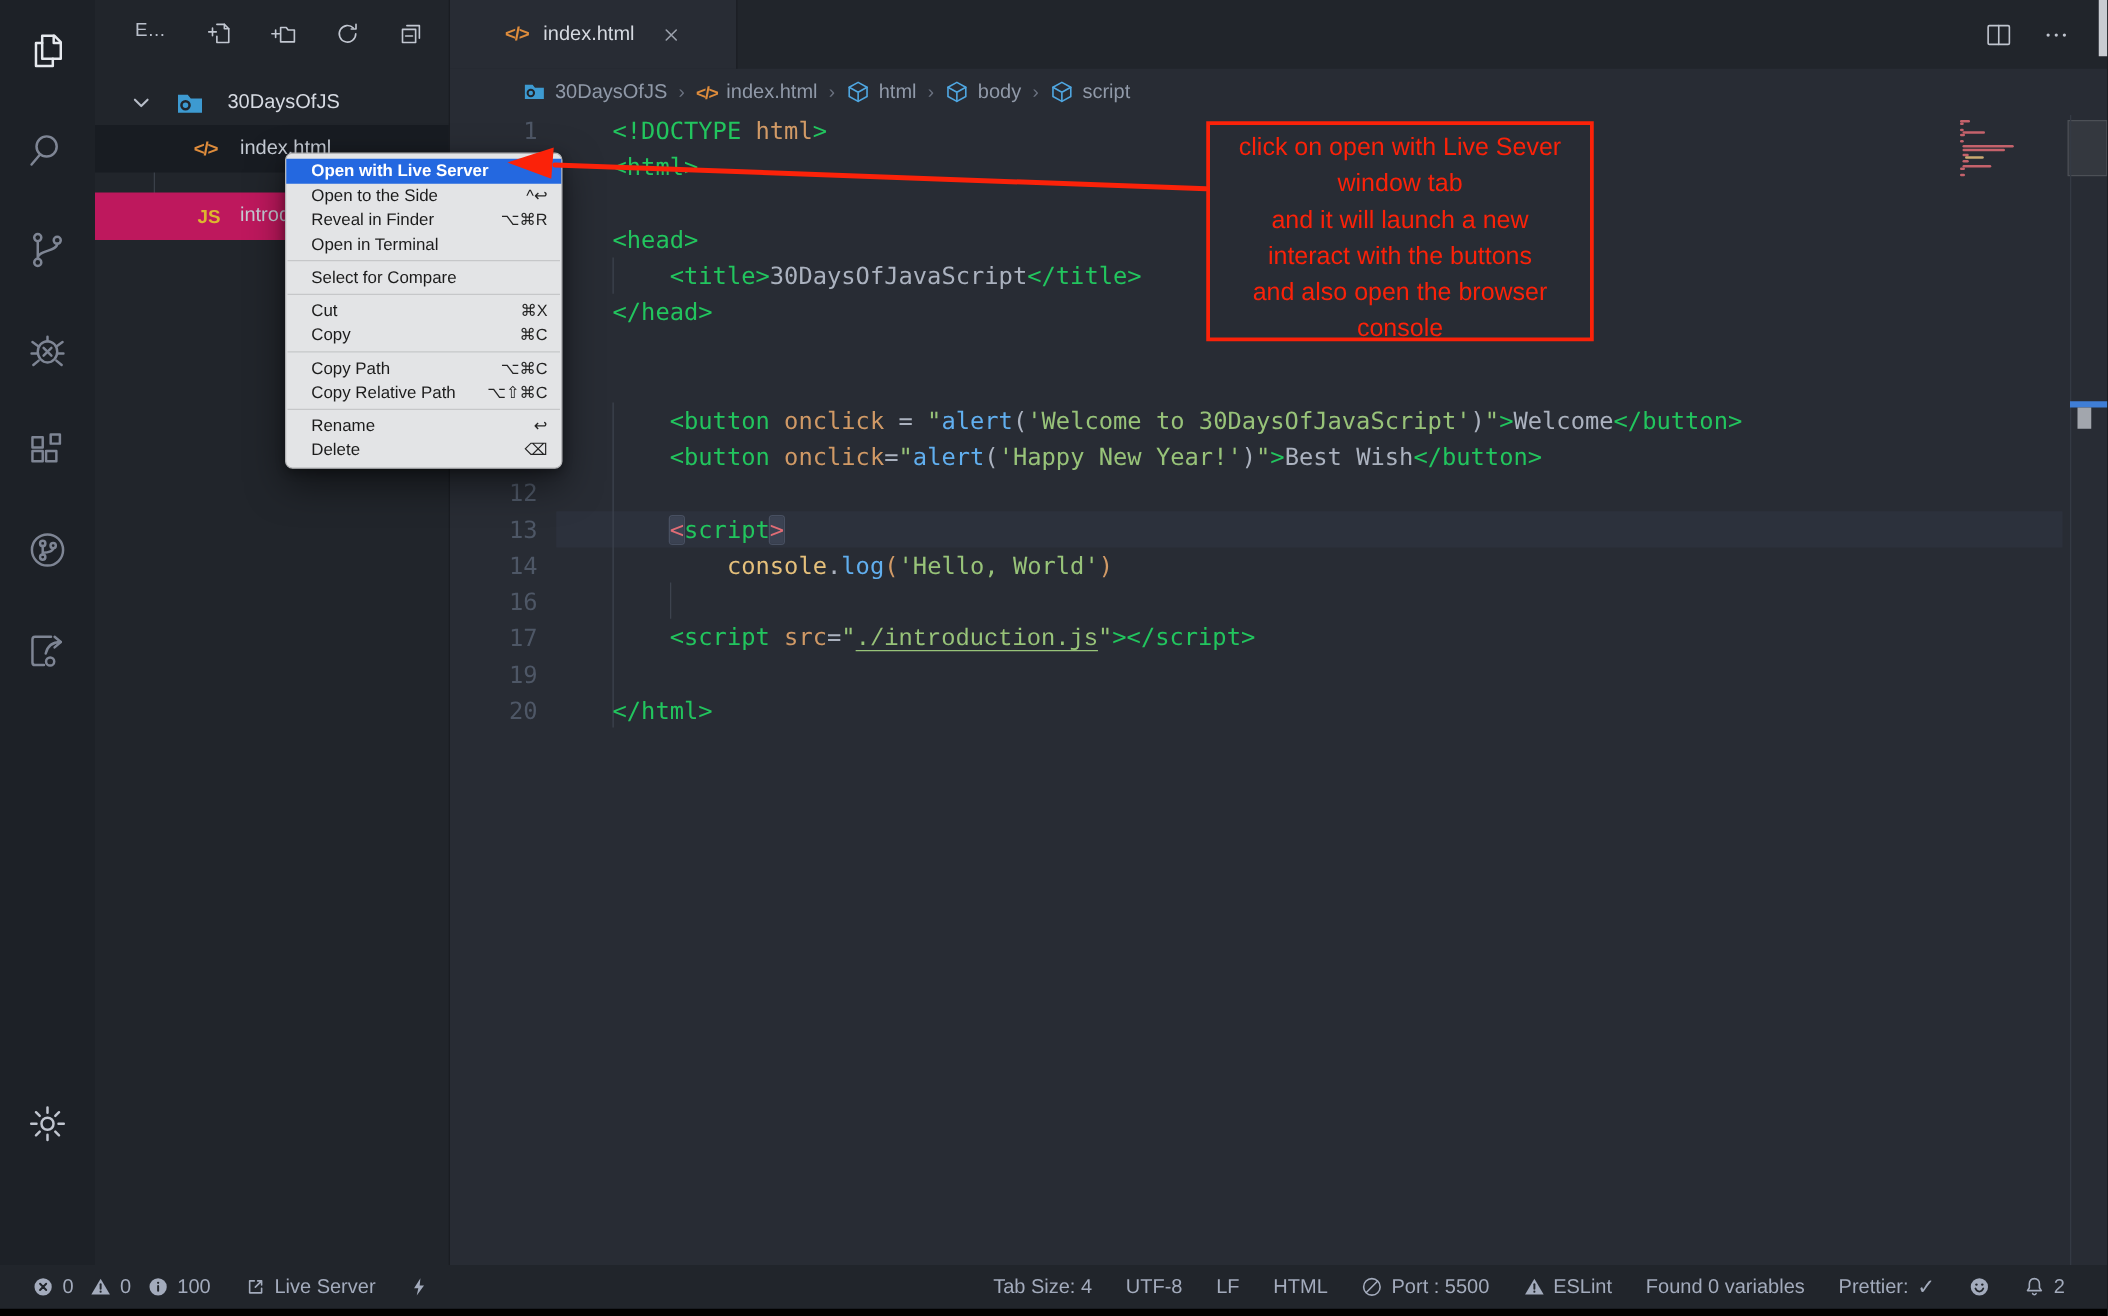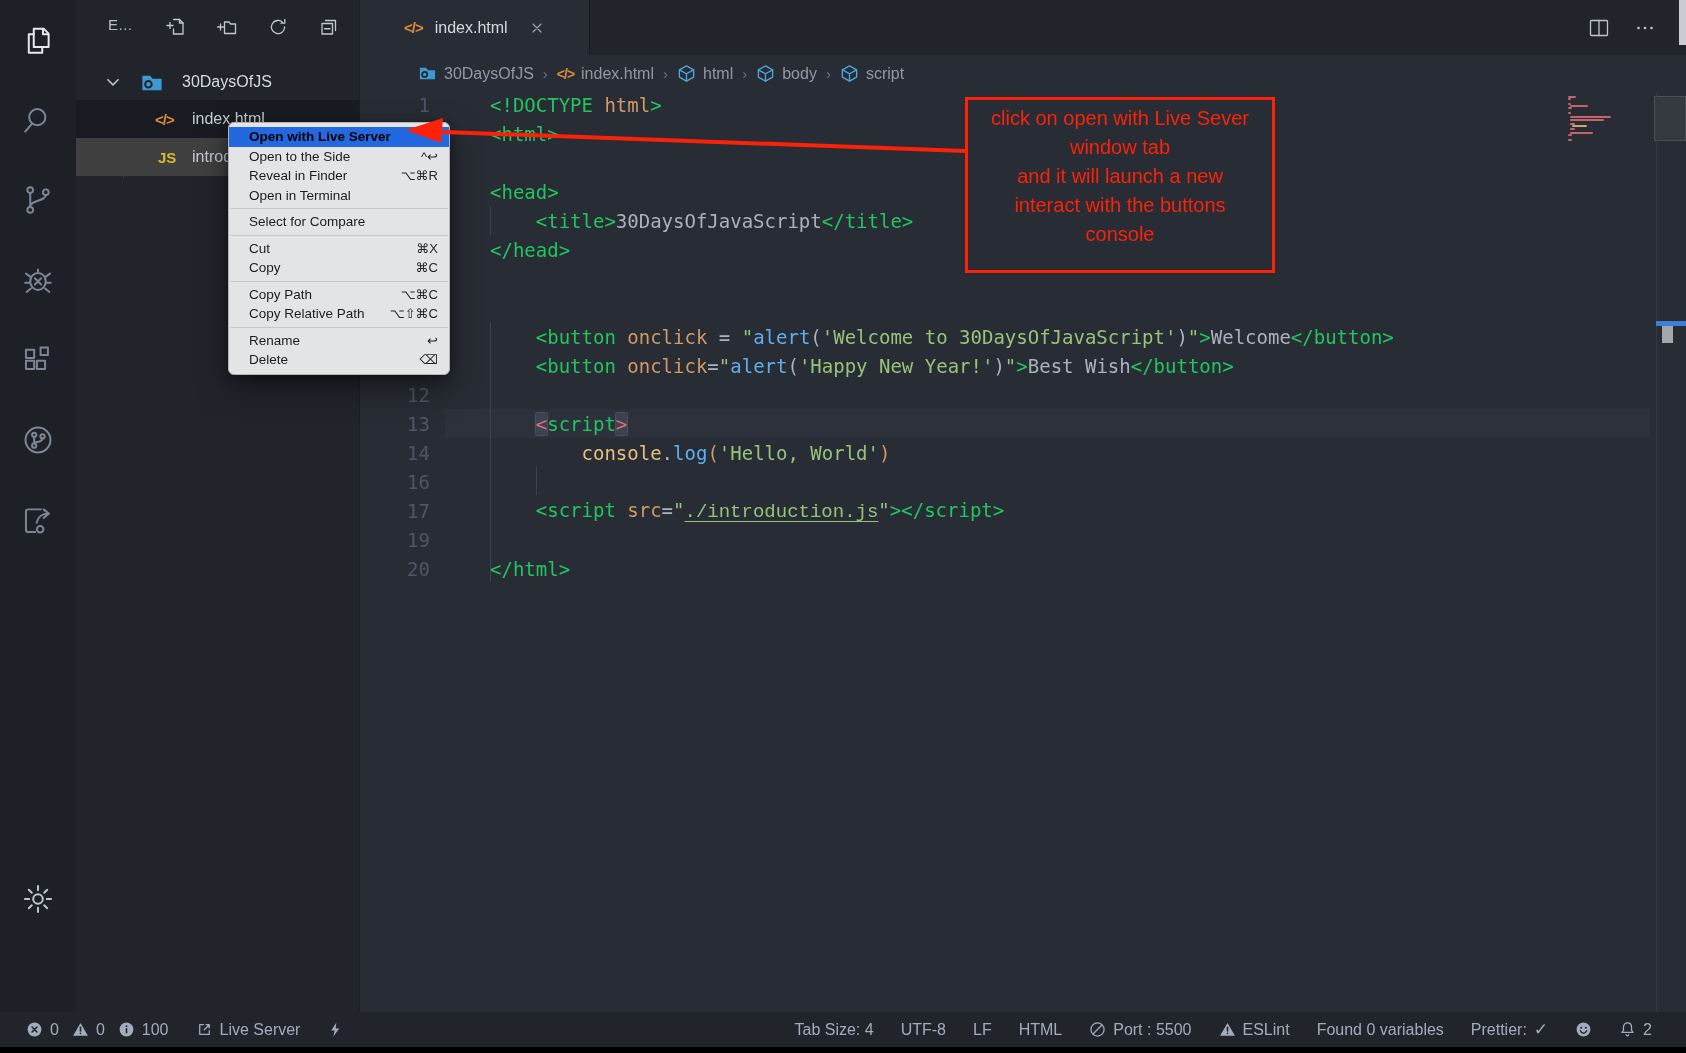--- a/index.html
+++ b/index.html
@@ -19,21 +19,21 @@
   .ab-item.bottom{margin-top:auto;margin-bottom:91px;color:#c0c5cf;}
 
   
   .sidebar{position:absolute;left:76px;top:0;width:284px;height:1012px;background:#21252b;border-right:1px solid #1a1d22;}
   .sb-title{position:absolute;left:32px;top:16px;font-size:15px;color:#b9bfca;letter-spacing:.5px;}
   .sb-action{position:absolute;top:15px;width:24px;height:24px;color:#c2c7d1;display:flex;align-items:center;justify-content:center;}
   .sb-action svg{width:22px;height:22px;stroke-width:1.3;}
   .tree-row{position:absolute;left:0;width:100%;display:flex;align-items:center;color:#c9ced8;font-size:16px;}
   .row-root{top:64px;height:36px;color:#d6dae2;}
   .row-f1{top:100px;height:38px;background:#181c22;}
-  .row-f2{top:138px;height:38px;background:#404040;}
+  .row-f2{top:154px;height:38px;background:#be185d;}
   .tree-guide{position:absolute;left:47px;top:100px;width:1px;height:78px;background:#3a4049;}
   .chev{position:absolute;left:28px;width:18px;height:18px;color:#b7bdc8;}
   .fold-ic{position:absolute;left:64px;width:24px;height:22px;}
   .root-label{position:absolute;left:106px;font-weight:500;}
   .file-ic{position:absolute;left:79px;font-weight:700;font-size:15px;color:#de8c3c;letter-spacing:-1px;}
   .file-ic.js{color:#ddb62f;letter-spacing:0;left:82px;}
   .file-label{position:absolute;left:116px;color:#c5cbd4;}
 
   
   .editor{position:absolute;left:360px;top:0;width:1326px;height:1012px;background:#282c34;}
@@ -77,21 +77,21 @@
   .scroll-blue{position:absolute;left:1296px;top:321px;width:30px;height:5px;background:#3f7ed6;}
   .scroll-thumb{position:absolute;left:1302px;top:326px;width:11px;height:17px;background:#a2a6ad;}
 
   
   .ctxmenu{position:absolute;left:228px;top:122px;width:222px;z-index:50;background:#e3e4e6;border-radius:6px;
            padding:4px 0;border:1px solid #b3b4b6;box-shadow:0 12px 30px rgba(0,0,0,.5),0 2px 8px rgba(0,0,0,.3);
            font-size:13.5px;color:#1c1c1c;}
   .mi{height:19.5px;display:flex;align-items:center;padding:0 11px 0 20px;}
   .mi .lab{flex:1;white-space:nowrap;}
   .mi .sc{color:#242424;font-size:13px;white-space:nowrap;}
-  .mi.hl{background:#2468e0;color:#000000;font-weight:600;}
+  .mi.hl{background:#2468e0;color:#ffffff;font-weight:600;}
   .msep{height:1px;background:#c6c7c9;margin:3px 1px;}
 
   
   .ann-box{position:absolute;left:965px;top:97px;width:310px;height:176px;z-index:55;border:3px solid #fb2209;
            color:#fb2209;text-align:center;font-size:20px;line-height:29px;padding-top:4px;
            font-family:"Liberation Sans",sans-serif;}
   .arrow-svg{position:absolute;left:0;top:0;width:1686px;height:1053px;z-index:60;pointer-events:none;}
 
   
   .statusbar{position:absolute;left:0;top:1012px;width:1686px;height:35px;background:#21252b;color:#a3abbc;
@@ -461,20 +461,21 @@
         <span class="lab">Delete</span>
         <span class="sc">⌫</span>
       </div>
     </div>
 
   <div class="ann-box" style="border-color: rgb(251, 34, 9); color: rgb(251, 34, 9);">
       <div>click on open with Live Sever</div>
       <div>window tab</div>
       <div>and it will launch a new</div>
       <div>interact with the buttons</div>
+      <div>and also open the browser</div>
       <div>console</div>
     </div>
 
   <svg class="arrow-svg">
     <line x1="965" y1="151" x2="444" y2="132" stroke="#fb2209" stroke-width="4"></line>
     <polygon points="406,130 443,118 441,143" fill="#fb2209" stroke="none"></polygon>
   </svg>
 
   <div class="statusbar">
     <div class="sb-left">

